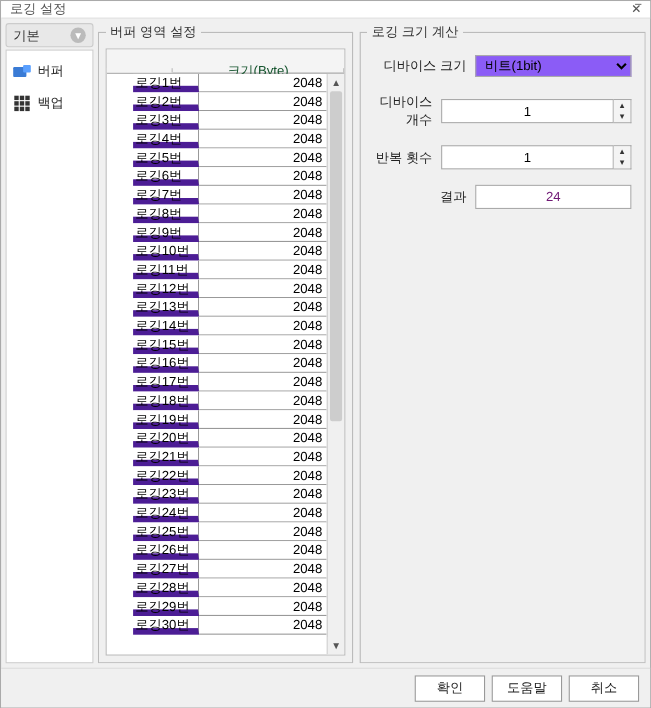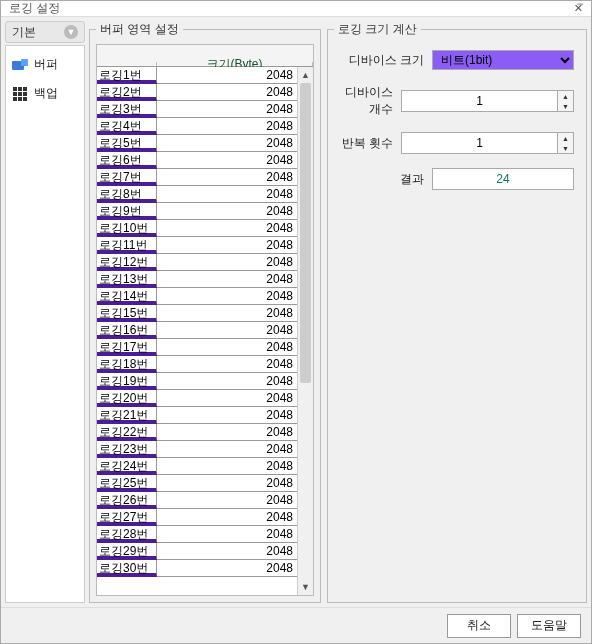--- a/index.html
+++ b/index.html
@@ -136,23 +136,24 @@
     }
     .row {
       display:flex;
       height:17px;
       line-height:17px;
     }
     .row .rlabel {
       width:60px;
       padding-left:2px;
       border-right:1px solid #999;
-      border-bottom:4px solid #4c1d95;
+      border-bottom:6px solid #4c1d95;
       color:#000;
       background:#fff;
+      margin-left:24px;
     }
     .row .rval {
       flex:1;
       text-align:right;
       padding-right:4px;
       border-bottom:1px solid #999;
       color:#000;
       background:#fff;
     }
     .scrollbar {
@@ -212,21 +213,21 @@
       width:16px;
       display:flex; flex-direction:column;
       border:1px solid #aaa; border-left:none;
     }
     .spinner .spbtns div{ flex:1; display:flex; align-items:center; justify-content:center; font-size:7px; background:#f4f4f4; color:#333;}
     .result {
       height:22px;
       border:1px solid #aaa;
       background:#fff;
       display:flex; align-items:center; justify-content:center;
-      color:#0f766e;
+      color:#701a75;
     }
 
     
     .footer {
       height:36px;
       display:flex;
       justify-content:flex-end;
       align-items:center;
       gap:6px;
       padding:0 10px;
@@ -475,16 +476,17 @@
             </div>
           </div>
 
         </div>
       </fieldset>
 
     </div>
   </div>
 
   <div class="footer">
+    <div class="btn">확인</div>
+    <div class="btn">도움말</div>
     <div class="btn">취소</div>
-    <div class="btn">도움말</div>
   </div>
 </div>
 
 </body></html>

